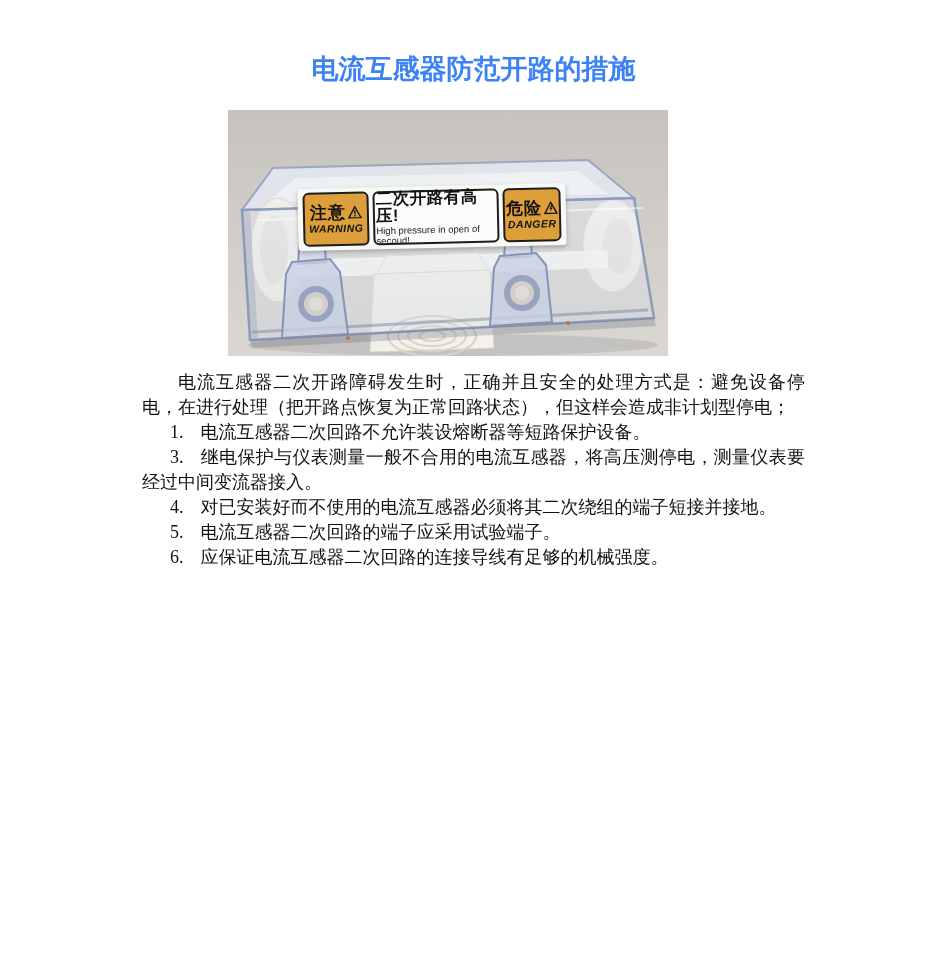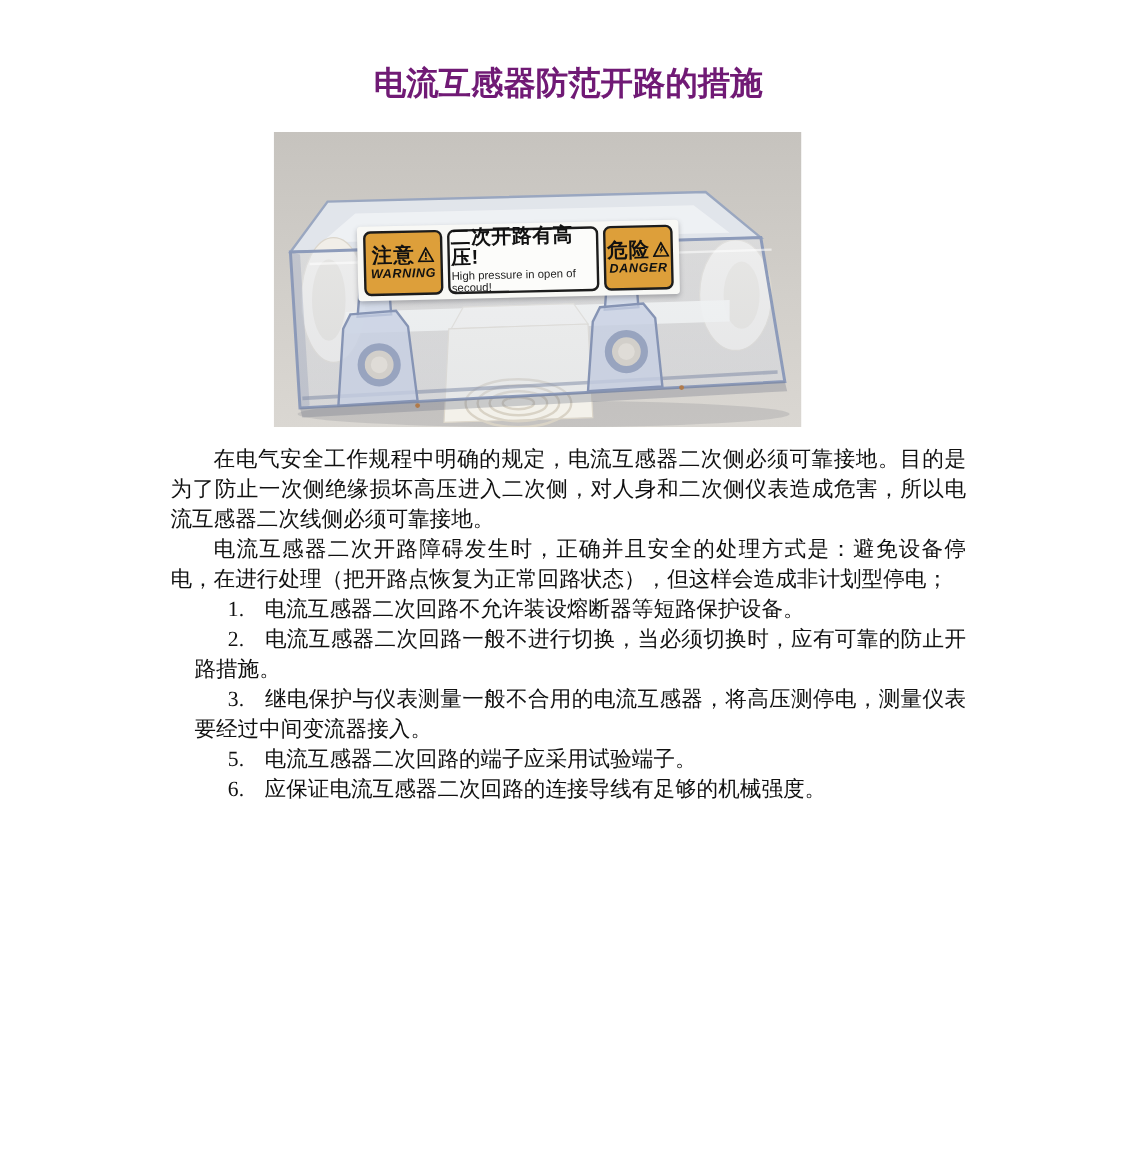--- a/index.html
+++ b/index.html
@@ -5,21 +5,21 @@
   * { box-sizing: border-box; }
   html,body { margin:0; padding:0; }
   body {
     width:947px; height:972px; background:#ffffff; overflow:hidden;
     font-family:"Liberation Serif","DejaVu Serif",serif; color:#1a1a1a;
   }
   .page { width:947px; height:972px; padding:0 142px; }
 
   .title {
     margin:52px 0 0 0; text-align:center;
-    font-size:27px; line-height:34px; font-weight:600; color:#701a75;
+    font-size:27px; line-height:34px; font-weight:600; color:#3b82f6;
   }
 
   
   .photo {
     position:relative; width:440px; height:246px;
     margin:24px 0 0 86px; overflow:hidden;
   }
   .photo svg.scene { position:absolute; left:0; top:0; width:440px; height:246px; display:block; }
 
   .sticker {
@@ -45,21 +45,21 @@
   .tri-icon { display:inline-block; }
 
   
   .article { margin-top:14px; width:663px; }
   .article p {
     margin:0; font-size:18px; line-height:25px;
     text-align:justify; text-justify:inter-ideograph;
     color:#111;
   }
   .article p.para { text-indent:2em; }
-  .article p.item { text-indent:1.55em;margin-left:20px; }
+  .article p.item { text-indent:1.55em; }
   .article p.item .num { margin-right:0.95em; }
 </style>
 </head>
 <body>
 
 <div class="page">
 
   <h1 class="title">电流互感器防范开路的措施</h1>
 
   <div class="photo">
@@ -155,22 +155,21 @@
             <polygon points="7,1 13,12 1,12" fill="none" stroke="#111" stroke-width="1.4"></polygon>
             <polygon points="7.6,3.8 5.6,7.4 7,7.4 5.9,10.6 8.8,6.6 7.3,6.6 8.8,3.8" fill="#111"></polygon>
           </svg>
         </div>
         <span class="en-small">DANGER</span>
       </div>
     </div>
   </div>
 
   <div class="article">
-      <p class="para">在电气安全工作规程中明确的规定，电流互感器二次侧必须可靠接地。目的是为了防止一次侧绝缘损坏高压进入二次侧，对人身和二次侧仪表造成危害，所以电流互感器二次线侧必须可靠接地。</p>
       <p class="para">电流互感器二次开路障碍发生时，正确并且安全的处理方式是：避免设备停电，在进行处理（把开路点恢复为正常回路状态），但这样会造成非计划型停电；</p>
       <p class="item"><span class="num">1.</span><span>电流互感器二次回路不允许装设熔断器等短路保护设备。</span></p>
-      <p class="item"><span class="num">2.</span><span>电流互感器二次回路一般不进行切换，当必须切换时，应有可靠的防止开路措施。</span></p>
       <p class="item"><span class="num">3.</span><span>继电保护与仪表测量一般不合用的电流互感器，将高压测停电，测量仪表要经过中间变流器接入。</span></p>
+      <p class="item"><span class="num">4.</span><span>对已安装好而不使用的电流互感器必须将其二次绕组的端子短接并接地。</span></p>
       <p class="item"><span class="num">5.</span><span>电流互感器二次回路的端子应采用试验端子。</span></p>
       <p class="item"><span class="num">6.</span><span>应保证电流互感器二次回路的连接导线有足够的机械强度。</span></p>
     </div>
 
 </div>
 
 </body></html>

